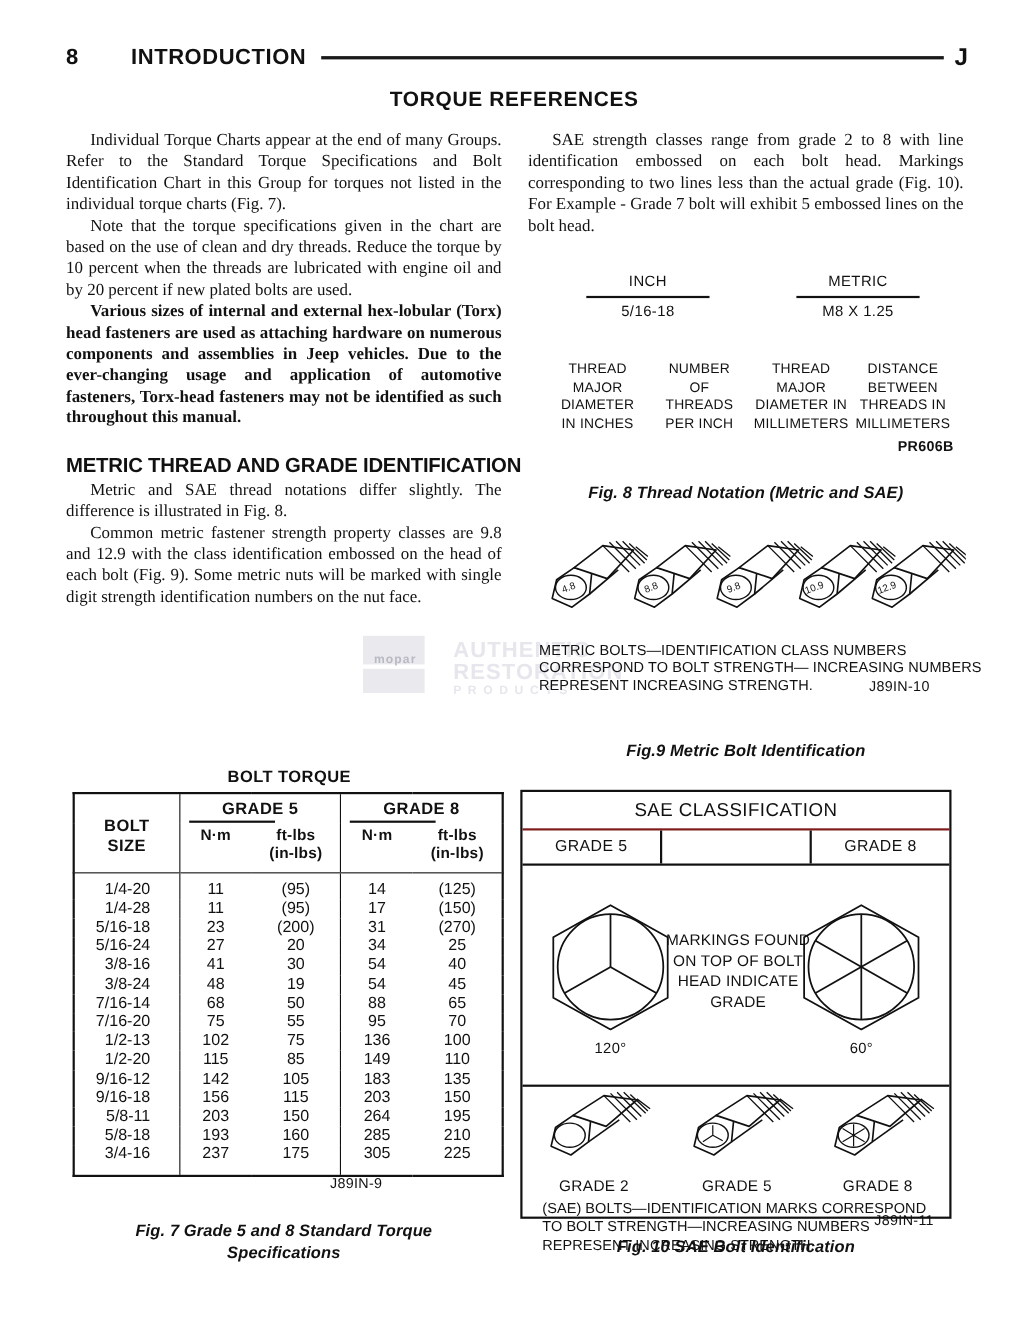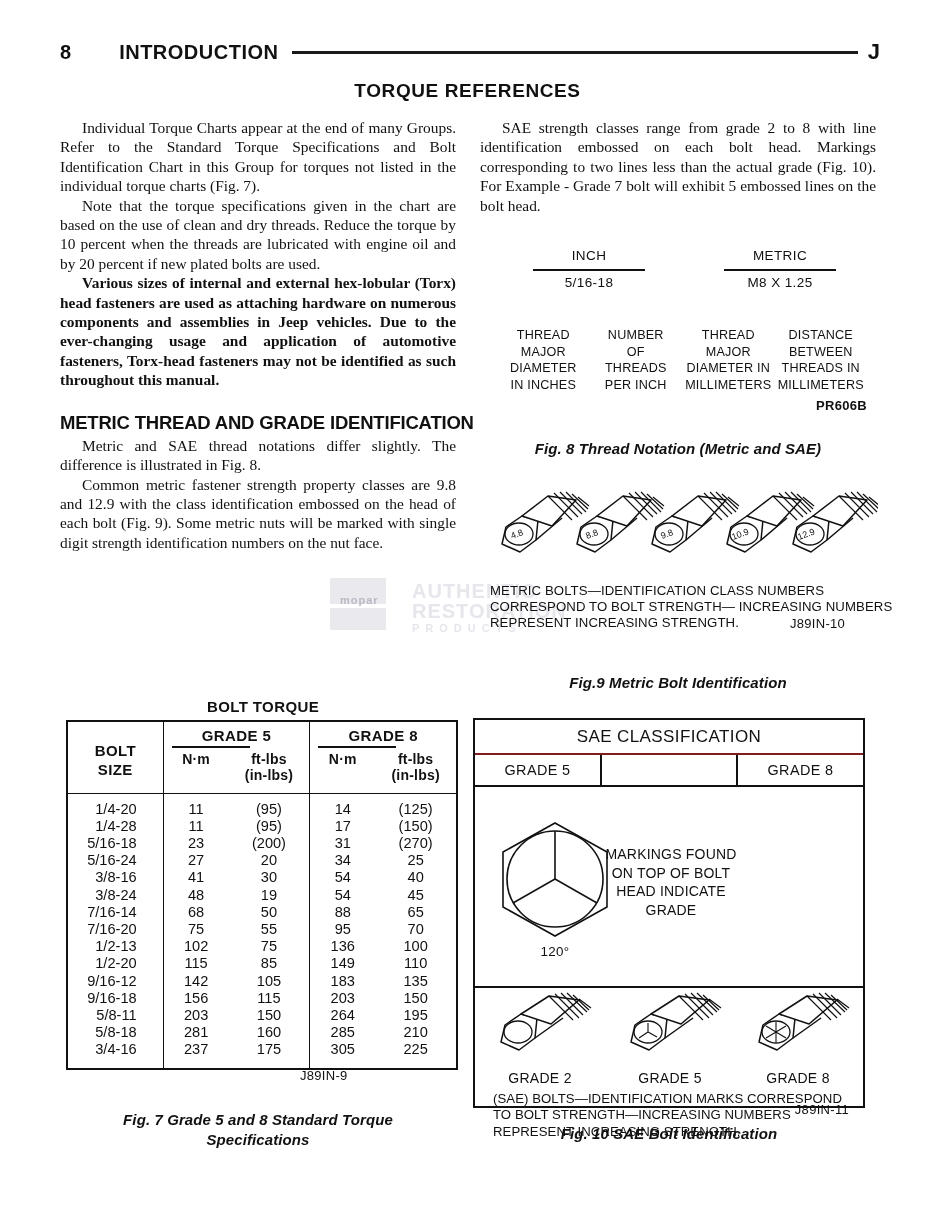--- a/index.html
+++ b/index.html
@@ -646,21 +646,21 @@
       </tr>
       <tr>
         <td class="size">5/8-11</td>
         <td class="vline">203</td>
         <td>150</td>
         <td class="vline">264</td>
         <td>195</td>
       </tr>
       <tr>
         <td class="size">5/8-18</td>
-        <td class="vline">281</td>
+        <td class="vline">193</td>
         <td>160</td>
         <td class="vline">285</td>
         <td>210</td>
       </tr>
       <tr class="last-data">
         <td class="size">3/4-16</td>
         <td class="vline">237</td>
         <td>175</td>
         <td class="vline">305</td>
         <td>225</td>
@@ -700,20 +700,32 @@
       <div class="deg">120°</div>
     </div>
 
     <div id="markings-text">
       <div>MARKINGS FOUND</div>
       <div>ON TOP OF BOLT</div>
       <div>HEAD INDICATE</div>
       <div>GRADE</div>
     </div>
 
+    <div class="hexwrap" style="right:10px;">
+      <svg width="140" height="122" viewBox="0 0 140 122">
+        <g stroke="#111" stroke-width="1.6" fill="none">
+          <polygon points="70,8 122,37 122,92 70,121 18,92 18,37"></polygon>
+          <circle cx="70" cy="64" r="48"></circle>
+          <line x1="70" y1="16" x2="70" y2="112"></line>
+          <line x1="28" y1="40" x2="112" y2="88"></line>
+          <line x1="112" y1="40" x2="28" y2="88"></line>
+        </g>
+      </svg>
+      <div class="deg">60°</div>
+    </div>
   </div>
 
   <div class="band-bolts">
     <svg width="388" height="90" viewBox="0 0 388 90" style="position:absolute; left:0; top:2px;">
       <g stroke="#111" stroke-width="1.5" fill="#fff" stroke-linejoin="round">
 
         <g transform="translate(18,2)">
           <path d="M8,50 L12,33 L28,22 L44,26 L42,46 L26,58 Z"></path>
           <path d="M28,22 L56,4 L86,8 L58,32 Z"></path>
           <path d="M42,46 L70,26"></path>

